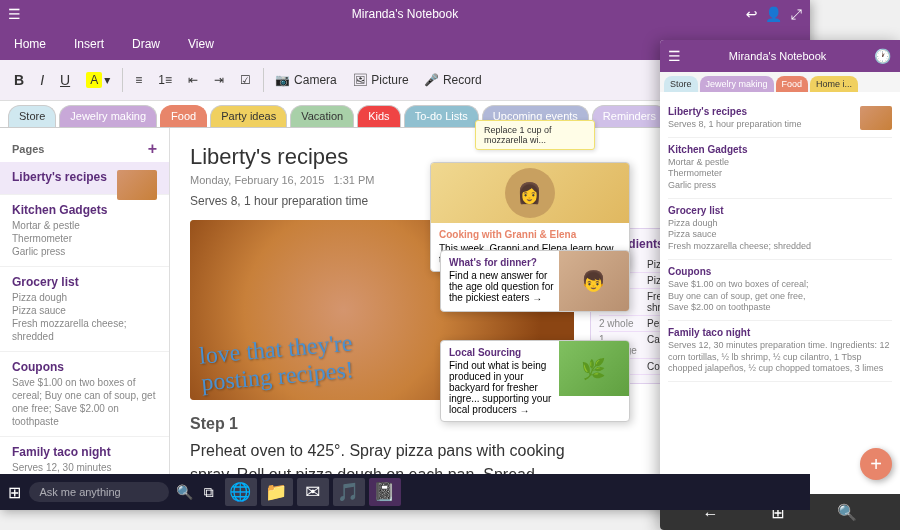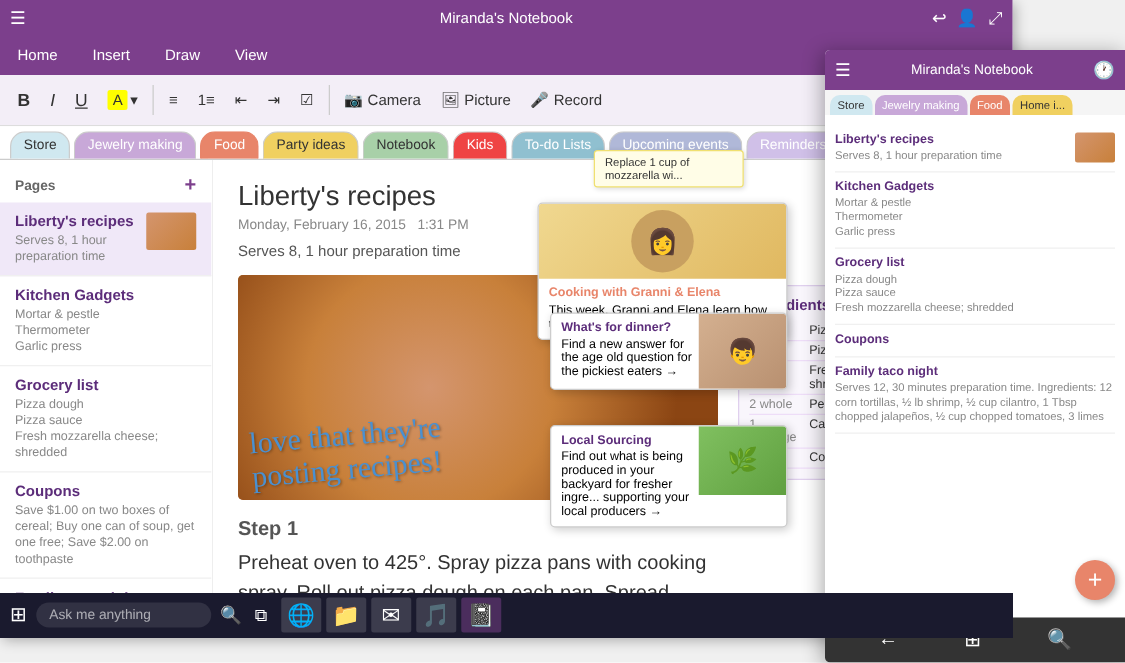--- a/index.html
+++ b/index.html
@@ -546,40 +546,39 @@
       <button class="ribbon-btn">🖼 Picture</button>
       <button class="ribbon-btn">🎤 Record</button>
     </div>
   </div>
 
   <div class="notebook-tabs">
     <div class="nb-tab store">Store</div>
     <div class="nb-tab jewelry">Jewelry making</div>
     <div class="nb-tab active">Food</div>
     <div class="nb-tab party">Party ideas</div>
-    <div class="nb-tab vacation">Notebook</div>
+    <div class="nb-tab vacation">Vacation</div>
     <div class="nb-tab kids">Kids</div>
     <div class="nb-tab todo">To-do Lists</div>
     <div class="nb-tab upcoming">Upcoming events</div>
     <div class="nb-tab reminders">Reminders</div>
     <div class="nb-tab photo">Photo class</div>
     <button class="nb-add">+</button>
   </div>
 
   <div class="content-area">
 
     <div class="sidebar">
       <div class="sidebar-header">
         <span>Pages</span>
         <span style="color:#7c3f8c; font-size:16px; cursor:pointer;">+</span>
       </div>
       <div class="sidebar-item active">
         <div class="sidebar-item-img" style="background:linear-gradient(135deg,#d4956e,#c8803a);"></div>
         <div class="sidebar-item-title">Liberty's recipes</div>
-        <div class="sidebar-item-preview">Serves 8, 1 hour<br>preparation time</div>
       </div>
       <div class="sidebar-item">
         <div class="sidebar-item-title">Kitchen Gadgets</div>
         <div class="sidebar-item-preview">Mortar &amp; pestle<br>Thermometer<br>Garlic press</div>
       </div>
       <div class="sidebar-item">
         <div class="sidebar-item-title">Grocery list</div>
         <div class="sidebar-item-preview">Pizza dough<br>Pizza sauce<br>Fresh mozzarella cheese; shredded</div>
       </div>
       <div class="sidebar-item">
@@ -720,20 +719,21 @@
     <div class="mobile-sidebar-item">
       <div class="mobile-item-title">Kitchen Gadgets</div>
       <div class="mobile-item-preview">Mortar &amp; pestle<br>Thermometer<br>Garlic press</div>
     </div>
     <div class="mobile-sidebar-item">
       <div class="mobile-item-title">Grocery list</div>
       <div class="mobile-item-preview">Pizza dough<br>Pizza sauce<br>Fresh mozzarella cheese; shredded</div>
     </div>
     <div class="mobile-sidebar-item">
       <div class="mobile-item-title">Coupons</div>
+      <div class="mobile-item-preview">Save $1.00 on two boxes of cereal;<br>Buy one can of soup, get one free,<br>Save $2.00 on toothpaste</div>
     </div>
     <div class="mobile-sidebar-item">
       <div class="mobile-item-title">Family taco night</div>
       <div class="mobile-item-preview">Serves 12, 30 minutes preparation time. Ingredients: 12 corn tortillas, ½ lb shrimp, ½ cup cilantro, 1 Tbsp chopped jalapeños, ½ cup chopped tomatoes, 3 limes</div>
     </div>
   </div>
 
   <div class="mobile-fab">+</div>
 
   <div class="mobile-bottom-bar">

